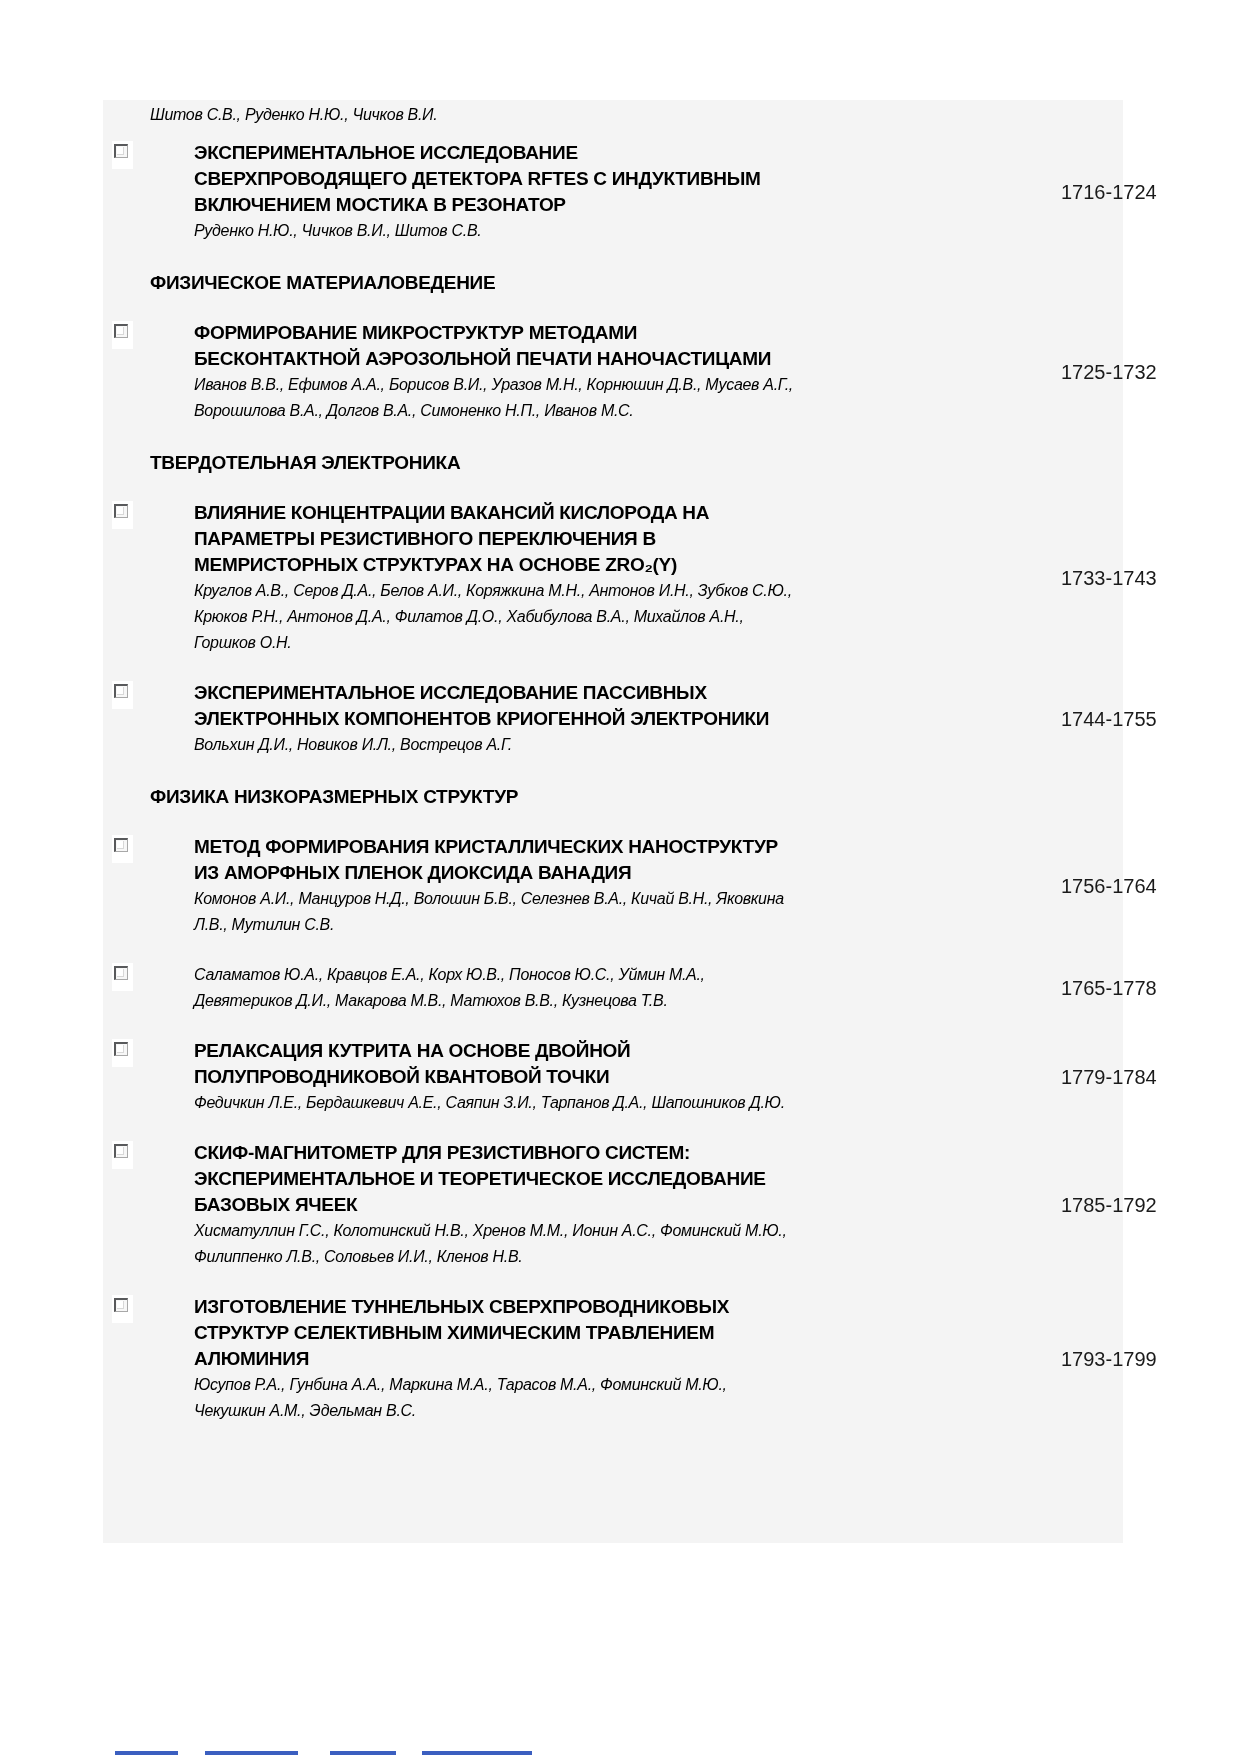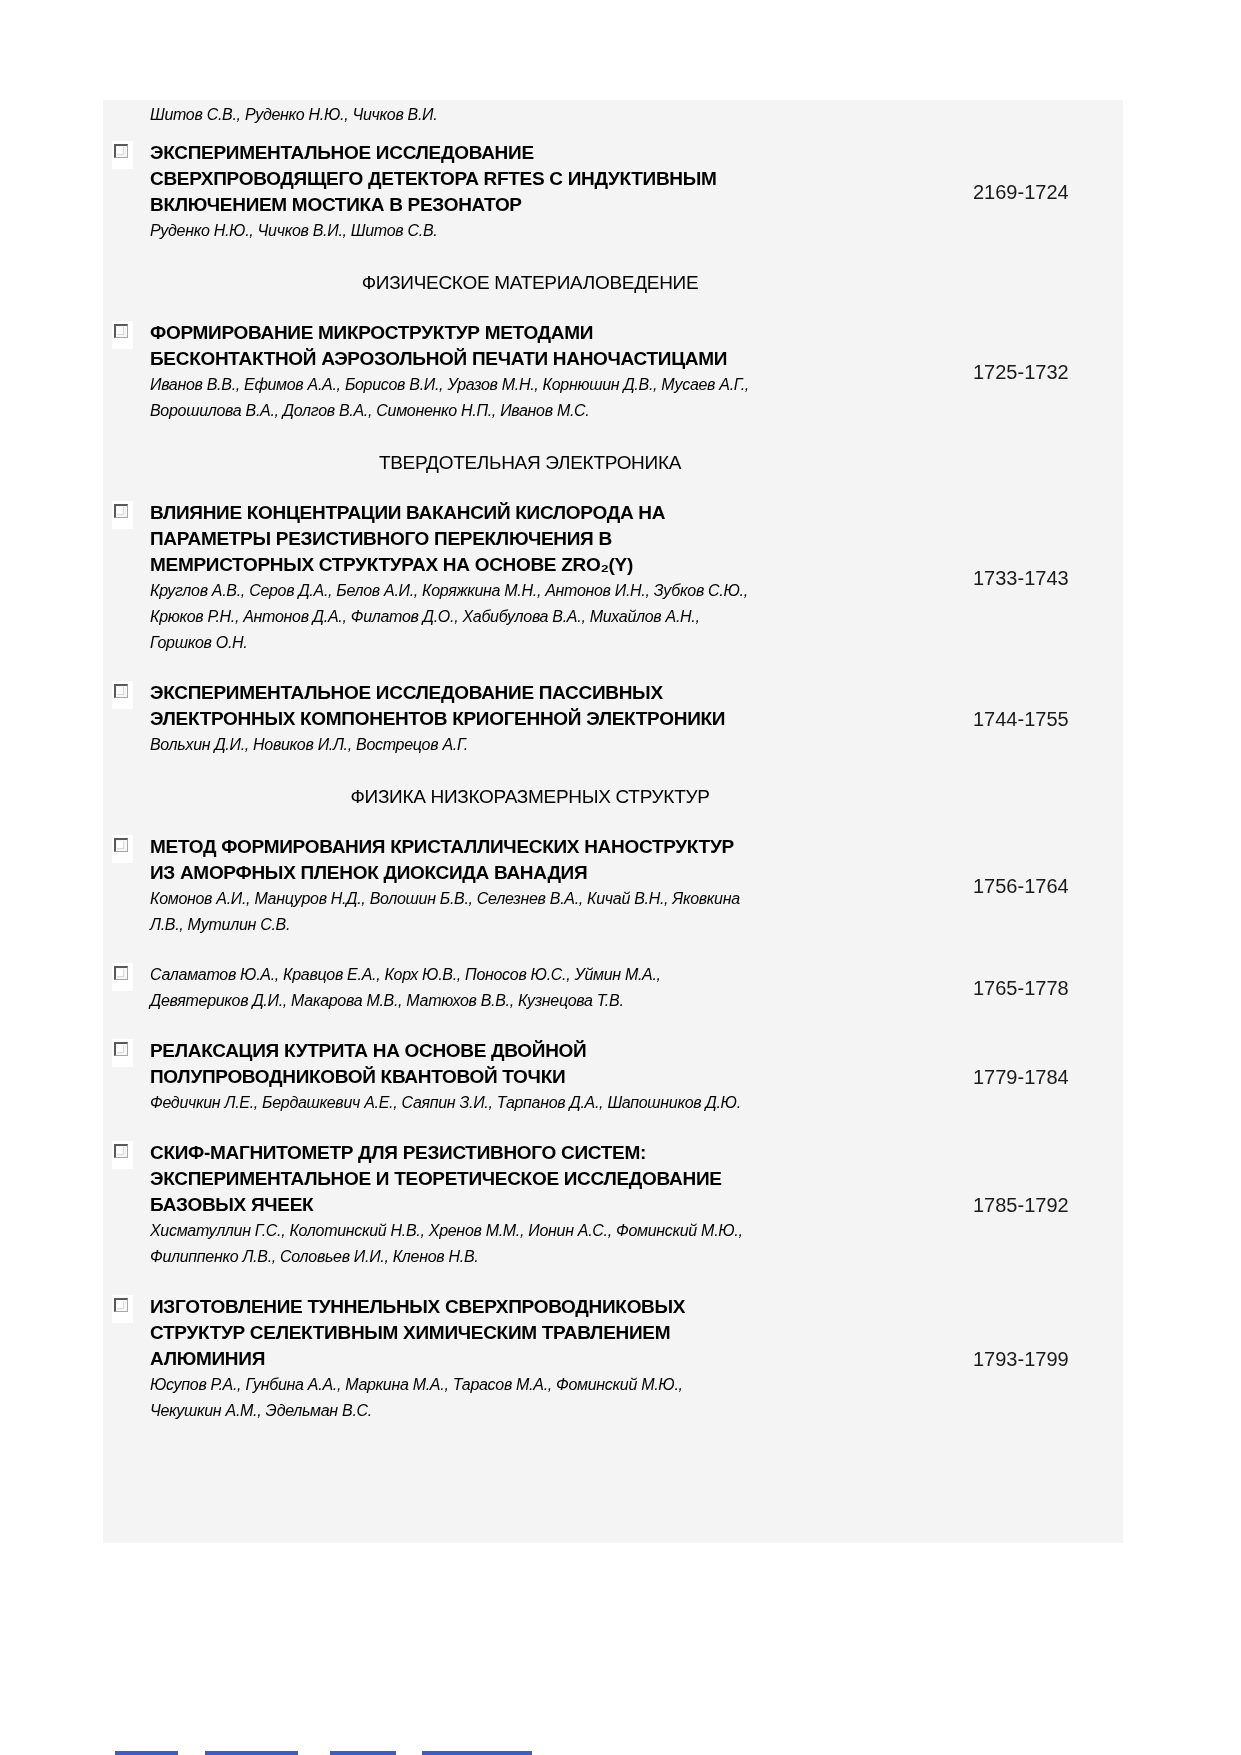--- a/index.html
+++ b/index.html
@@ -15,21 +15,21 @@
   .toc-panel {
     position: absolute;
     left: 103px;
     top: 100px;
     width: 1020px;
     height: 1443px;
     background: #f4f4f4;
     box-sizing: border-box;
     padding-top: 1px;
   }
-  .row { display: flex; }
+  .row { display: flex; gap: 44px; }
   .cont-authors {
     margin: 1px 0 0 47px;
     width: 600px;
   }
   .entry { margin-top: 24px; }
   .entry.first { margin-top: 12px; }
   .gutter {
     width: 47px;
     box-sizing: border-box;
     padding-left: 9px;
@@ -89,22 +89,22 @@
     font-size: 20px;
     line-height: 26px;
     color: #1a1a1a;
     white-space: nowrap;
   }
   .section {
     margin-top: 26px;
     padding-left: 47px;
     width: 760px;
     box-sizing: content-box;
-    text-align: center;
-    font-weight: normal;
+    text-align: left;
+    font-weight: bold;
     font-size: 19px;
     line-height: 26px;
     color: #000000;
     letter-spacing: -0.3px;
   }
   
   .footer-frag {
     position: absolute;
     height: 4px;
     top: 1751px;
@@ -128,21 +128,21 @@
         <div class="cb">
             <div class="cb-inner"></div>
           </div>
       </div>
     </div>
     <div class="body-col">
       <div class="title">ЭКСПЕРИМЕНТАЛЬНОЕ ИССЛЕДОВАНИЕ СВЕРХПРОВОДЯЩЕГО ДЕТЕКТОРА RFTES С ИНДУКТИВНЫМ ВКЛЮЧЕНИЕМ МОСТИКА В РЕЗОНАТОР</div>
       <div class="authors">Руденко Н.Ю., Чичков В.И., Шитов С.В.</div>
     </div>
     <div class="pages-col">
-      <span class="pages">2169-1724</span>
+      <span class="pages">1716-1724</span>
     </div>
   </div>
 
   <div class="section">ФИЗИЧЕСКОЕ МАТЕРИАЛОВЕДЕНИЕ</div>
 
   <div class="row entry">
     <div class="gutter">
       <div class="cb-patch">
         <div class="cb">
             <div class="cb-inner"></div>

